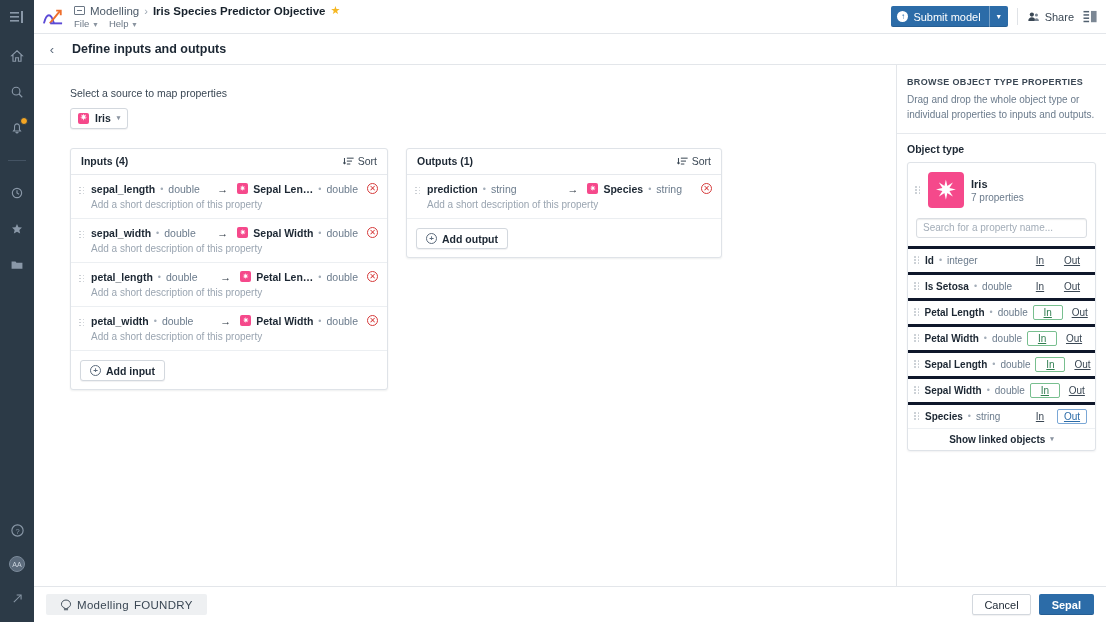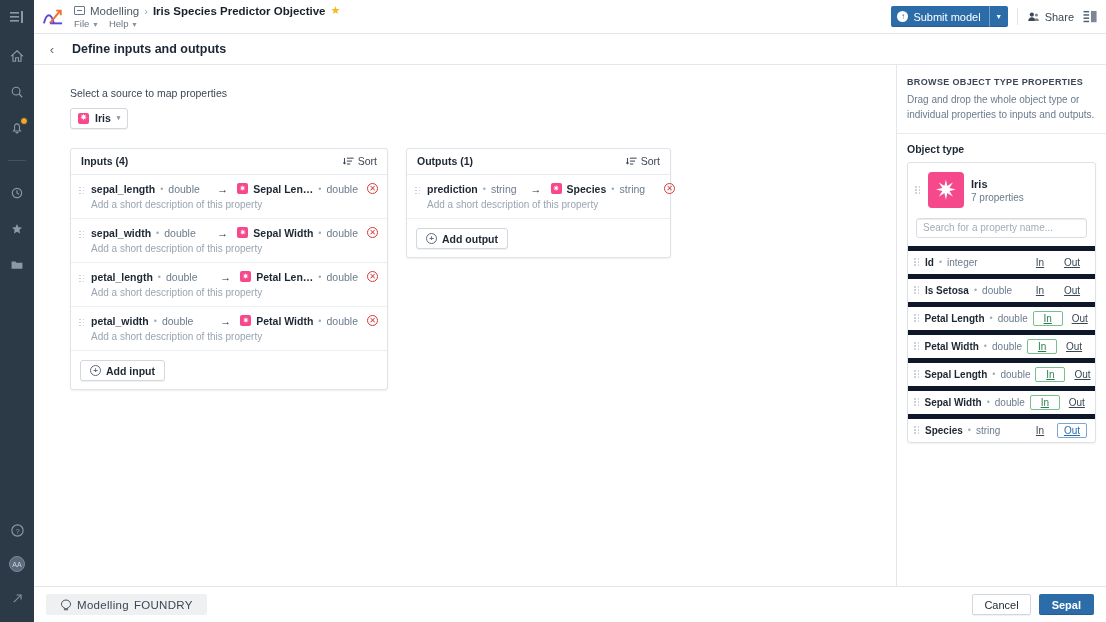--- a/index.html
+++ b/index.html
@@ -107,21 +107,21 @@
     color: #fff; font-size: 8px; line-height: 1;
   }
   .gearsq.big { width: 36px; height: 36px; border-radius: 4px; font-size: 26px; }
 
   .cards { display: flex; gap: 18px; margin-top: 19px; }
   .card {
     background: #fff; border: 1px solid #dfe3e8; border-radius: 3px;
     box-shadow: 0 1px 2px rgba(16,22,26,.07);
   }
   .card.inputs { width: 318px; }
-  .card.outputs { width: 265px; align-self: flex-start; }
+  .card.outputs { width: 316px; align-self: flex-start; }
   .card-head {
     height: 26px; display: flex; align-items: center; padding: 0 10px;
     border-bottom: 1px solid #e6e9ed;
     text-align: right;
   }
   .card-head .ttl { font-size: 10.5px; font-weight: bold; color: #1c2733; }
   .sort-btn { margin-left: auto; display: flex; align-items: center; gap: 4px; font-size: 10.5px; color: #3a4754; }
 
   .prop-row {
     display: flex; align-items: flex-start; gap: 6px;
@@ -180,21 +180,21 @@
   .ot-search { padding: 0 8px 8px 8px; }
   .ot-search input {
     width: 100%; height: 20px; border: 1px solid #d9dde2; border-radius: 3px;
     padding: 0 6px; font-size: 10px; color: #1c2733;
     font-family: "Liberation Sans", sans-serif;
     box-shadow: inset 0 1px 1px rgba(16,22,26,.08);
   }
   .ot-search input::placeholder { color: #a3adb8; }
   .prop-line {
     display: flex; align-items: center; gap: 5px;
-    padding: 4px 8px 4px 6px; border-top: 5px solid #0f172a;
+    padding: 4px 8px 4px 6px; border-top: 3px solid #0f172a;
     font-size: 10px; white-space: nowrap; text-align: right;
   }
   .pl-name { font-weight: bold; color: #1c2733; }
   .pl-type { color: #6b7b8c; }
   .io-wrap { margin-left: auto; display: flex; align-items: center; gap: 2px; }
   .io-btn {
     width: 30px; height: 15px; border-radius: 2px;
     display: flex; align-items: center; justify-content: center;
     font-size: 10px; color: #3a4754; border: 1px solid transparent; text-decoration: underline;
   }
@@ -708,20 +708,24 @@
                 </span>
               <span class="pl-name">Species</span>
               <span class="p-dot">•</span>
               <span class="pl-type">string</span>
               <span class="io-wrap">
                 <span class="io-btn">In</span>
                 <span class="io-btn on-out">Out</span>
               </span>
             </div>
 
+            <div class="show-linked">
+              <span>Show linked objects</span>
+              <span class="caret-s">▾</span>
+            </div>
           </div>
         </div>
       </div>
 
     </div>
 
     <div class="footer">
       <div class="foundry-pill">
         <svg width="12" height="12" viewBox="0 0 14 14">
           <path d="M7 1.2 C3.9 1.2 1.7 3.4 1.7 6.1 C1.7 8.2 3.1 9.6 5 10.1 L5 11.3 L9 11.3 L9 10.1 C10.9 9.6 12.3 8.2 12.3 6.1 C12.3 3.4 10.1 1.2 7 1.2 Z" fill="none" stroke="#3a4754" stroke-width="1.1"></path>

